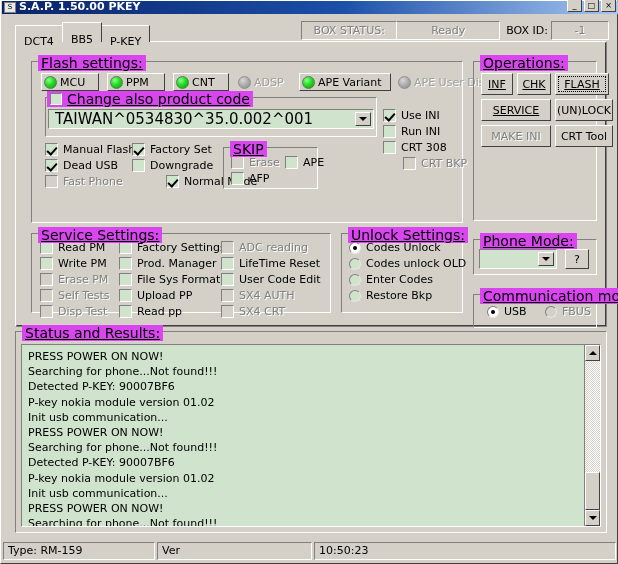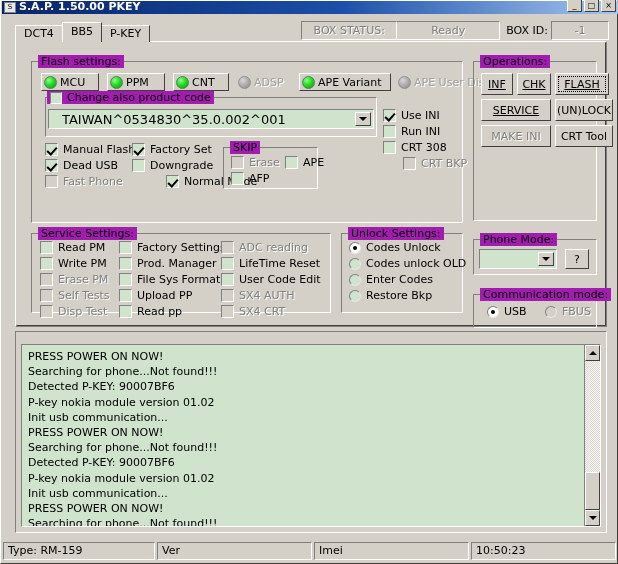--- a/index.html
+++ b/index.html
@@ -41,21 +41,21 @@
   .win-btn {
     width: 15px; height: 13px; background: #d4d0c8;
     border: 1px solid #ffffff; border-right-color: #404040; border-bottom-color: #404040;
     font-size: 8px; line-height: 11px; text-align: center; color: #000;
     font-family: "DejaVu Sans", sans-serif; overflow: hidden;
   }
 
   
   #tabstrip { position: absolute; left: 14px; top: 21px; height: 20px; display: flex; align-items: flex-end; }
   .tab {
-    height: 17px; padding: 0 8px; margin-right: -1px;
+    height: 17px; padding: 8px 8px; margin-right: -1px;
     background: #d4d0c8;
     border: 1px solid #ffffff; border-bottom: none;
     border-right-color: #404040;
     font-size: 11px; line-height: 16px; color: #000;
     font-family: "DejaVu Sans", sans-serif;
     position: relative; z-index: 1;
   }
   .tab.selected {
     height: 20px; line-height: 18px; z-index: 3;
     background: #d4d0c8; font-weight: normal;
@@ -94,22 +94,23 @@
   }
 
   
   .group { position: absolute; }
   .group > .gframe {
     position: absolute; inset: 0;
     border: 1px solid #808080; border-right-color: #ffffff; border-bottom-color: #ffffff;
   }
   .group > .glegend {
     position: absolute; left: 7px; top: -6px; padding: 0 3px;
-    background: #a21caf; font-size: 11px; color: #000; z-index: 2;
+    background: #d946ef; font-size: 14px; color: #000; z-index: 2;
     white-space: nowrap;
+    text-decoration: underline;
   }
   .group > .gbody { position: absolute; inset: 0; }
 
   
   .cb { position: absolute; display: flex; align-items: center; white-space: nowrap; }
   .cbbox {
     width: 13px; height: 13px; flex: none;
     background: #cfe3cd;
     border: 1px solid #808080; border-right-color: #ffffff; border-bottom-color: #ffffff;
     position: relative;
@@ -173,21 +174,21 @@
     content: ""; position: absolute; inset: 2px;
     border: 1px dotted #000;
   }
 
   
   .combo {
     position: absolute; background: #cfe3cd; display: flex; align-items: center;
     border: 1px solid #808080; border-right-color: #ffffff; border-bottom-color: #ffffff;
   }
   .combo .ctext {
-    flex: 1; font-size: 13px; color: #000; padding-left: 13px;
+    flex: 1; font-size: 15px; color: #000; padding-left: 6px;
     white-space: nowrap; overflow: hidden;
   }
   .combo .carrow {
     width: 16px; height: calc(100% - 4px); margin-right: 2px; flex: none;
     background: #d4d0c8;
     border: 1px solid #ffffff; border-right-color: #404040; border-bottom-color: #404040;
     display: flex; align-items: center; justify-content: center;
   }
   .tri-d { width: 0; height: 0; border-left: 4px solid transparent; border-right: 4px solid transparent; border-top: 4px solid #000; }
 
@@ -533,20 +534,21 @@
           <span class="rblabel disabled">FBUS</span>
         </div>
       </div>
     </div>
 
   </div>
   </div>
 
   <div id="statusgroup" class="group">
     <div class="gframe"></div>
+    <div class="glegend">Status and Results:</div>
     <div id="logbox">
       <div id="logtext">PRESS POWER ON NOW!
 Searching for phone...Not found!!!
 Detected P-KEY: 90007BF6
 P-key nokia module version 01.02
 Init usb communication...
 PRESS POWER ON NOW!
 Searching for phone...Not found!!!
 Detected P-KEY: 90007BF6
 P-key nokia module version 01.02
@@ -563,17 +565,16 @@
         <div class="sbtn">
             <span class="tri-dn"></span>
           </div>
       </div>
     </div>
   </div>
 
   <div id="statusbar">
     <div class="sbcell" style="width:152px;">Type: RM-159</div>
     <div class="sbcell" style="width:155px;">Ver</div>
-    <div class="sbcell" style="width:155px;">Imei</div>
     <div class="sbcell" style="flex:1;">10:50:23</div>
   </div>
 
 </div>
 
 </body></html>

